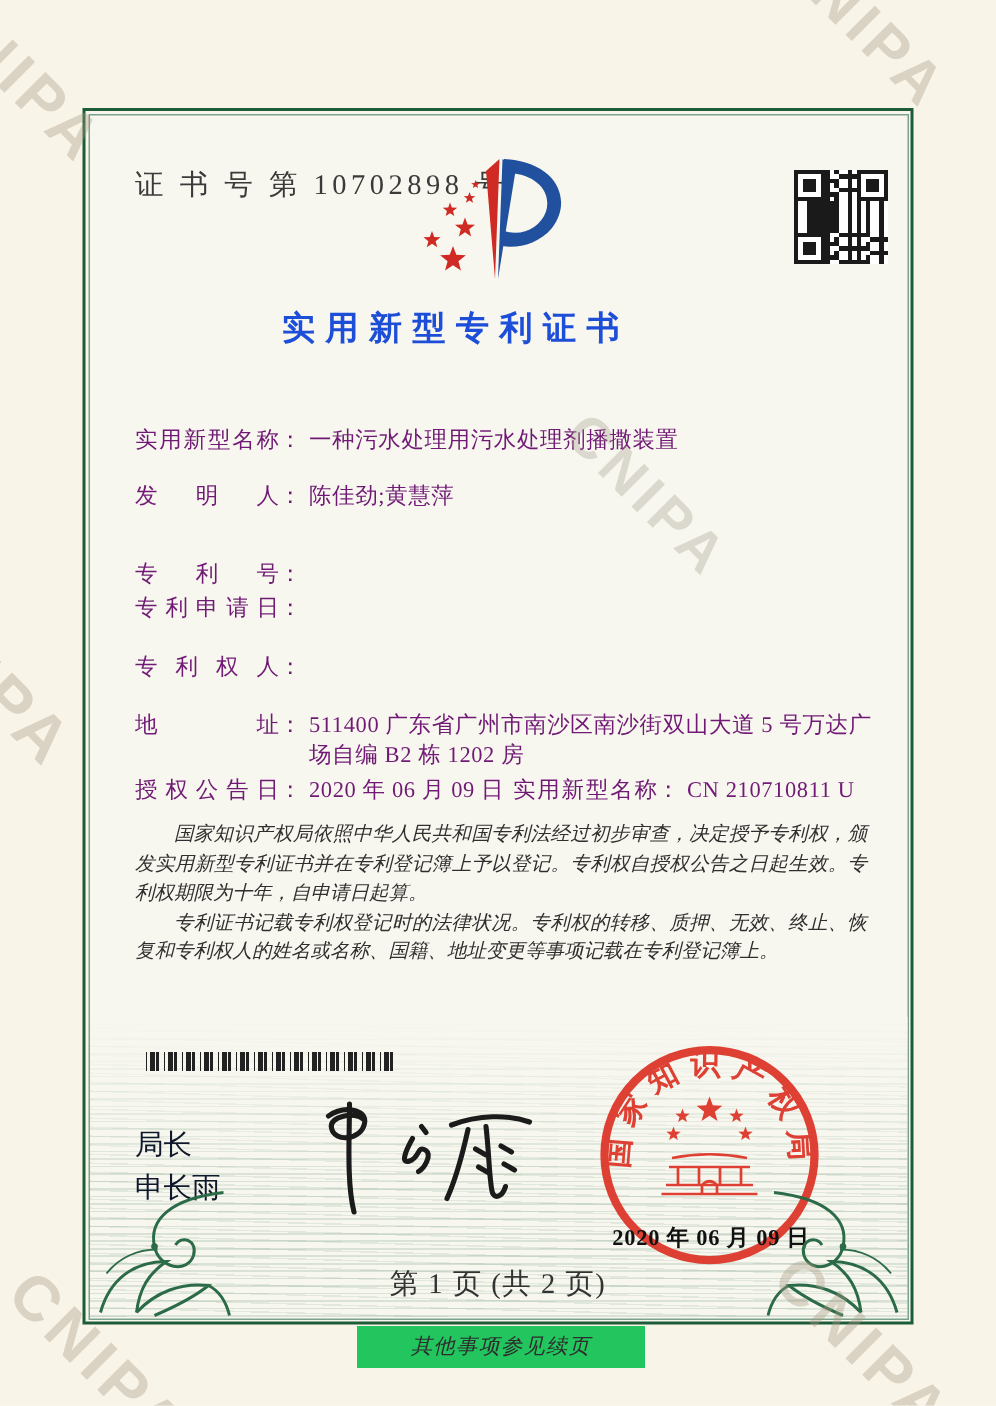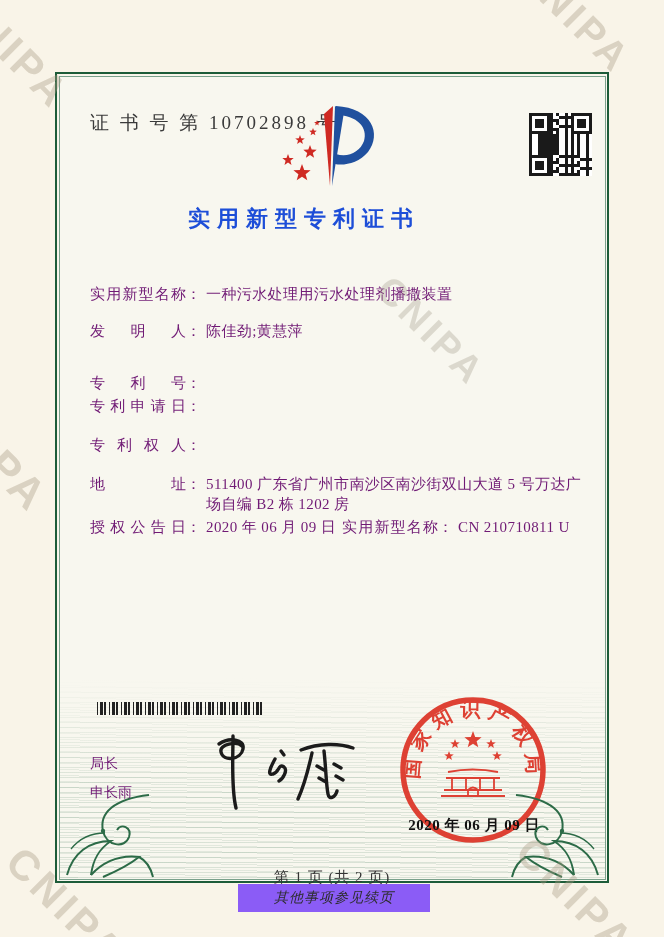--- a/index.html
+++ b/index.html
@@ -37,34 +37,34 @@
   .colon{flex:0 0 auto;}
   .val{margin-left:5px;letter-spacing:0.4px;}
   .row.addr .val{width:398px;}
   .row.g2{left:342px;width:260px;}
 
   .body-text{left:90px;top:546px;width:488px;font-size:13px;line-height:19.5px;
              font-style:italic;color:#2f2f2f;text-align:justify;}
   .body-text p{margin:0;text-indent:2em;}
 
   .barcode{left:97px;top:701px;width:168px;height:13px;}
-  .official{left:90px;top:749px;font-size:14px;color:#701a75;line-height:29px;}
+  .official{left:90px;top:749px;font-size:19px;color:#0f172a;line-height:29px;}
   .signature{left:195px;top:728px;width:175px;height:85px;}
 
   .seal{left:392px;top:690px;width:162px;height:162px;opacity:0.95;}
   .seal-date{left:398px;top:816px;width:152px;text-align:center;font-size:15px;font-weight:700;
              color:#111;letter-spacing:0.5px;}
 
   .ornament{width:95px;height:88px;}
   .orn-l{left:59px;top:791px;}
   .orn-r{left:511px;top:791px;transform:scaleX(-1);}
 
-  .page-no{left:0;top:868px;width:664px;text-align:center;font-size:15px;color:#333;letter-spacing:1px;}
-
-  .note-strip{position:absolute;left:238px;top:884px;width:192px;height:28px;background:#8b5cf6;z-index:4;
+  .page-no{left:0;top:843px;width:664px;text-align:center;font-size:19px;color:#333;letter-spacing:1px;}
+
+  .note-strip{position:absolute;left:238px;top:884px;width:192px;height:28px;background:#22c55e;z-index:4;
               display:flex;align-items:center;justify-content:center;}
   .note-text{font-size:14px;font-style:italic;color:#2d2d2d;letter-spacing:1px;}
 </style>
 </head>
 <body>
 
 <div class="page">
 
   <div class="wm" style="left:-25px;top:-20px;font-size:42px;">CNIPA</div>
   <div class="wm" style="left:540px;top:-50px;font-size:40px;">CNIPA</div>
@@ -319,20 +319,24 @@
       <span class="lbl">授权公告日</span>
         <span class="colon">：</span>
       <span class="val">2020 年 06 月 09 日</span>
     </div>
     <div class="row g2" style="top:517px">
       <span class="lbl">实用新型名称</span>
         <span class="colon">：</span>
       <span class="val">CN 210710811 U</span>
     </div>
 
+    <div class="body-text">
+      <p>国家知识产权局依照中华人民共和国专利法经过初步审查，决定授予专利权，颁发实用新型专利证书并在专利登记簿上予以登记。专利权自授权公告之日起生效。专利权期限为十年，自申请日起算。</p>
+      <p>专利证书记载专利权登记时的法律状况。专利权的转移、质押、无效、终止、恢复和专利权人的姓名或名称、国籍、地址变更等事项记载在专利登记簿上。</p>
+    </div>
 
     <div class="barcode">
       <svg viewBox="0 0 168 13" width="168" height="13" preserveAspectRatio="none">
         <g id="barcode-bars" fill="#222" shape-rendering="crispEdges">
             <rect x="0" y="0" width="1" height="13"></rect>
             <rect x="3" y="0" width="3" height="13"></rect>
             <rect x="7" y="0" width="2" height="13"></rect>
             <rect x="12" y="0" width="1" height="13"></rect>
             <rect x="15" y="0" width="3" height="13"></rect>
             <rect x="19" y="0" width="2" height="13"></rect>

